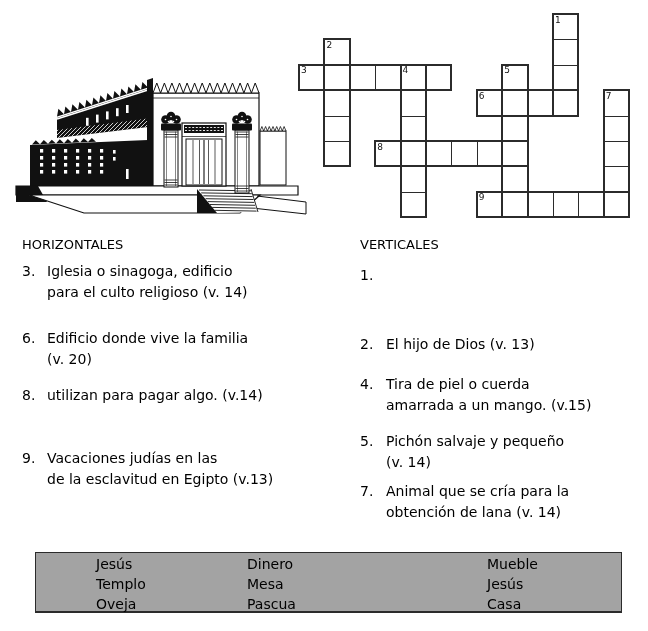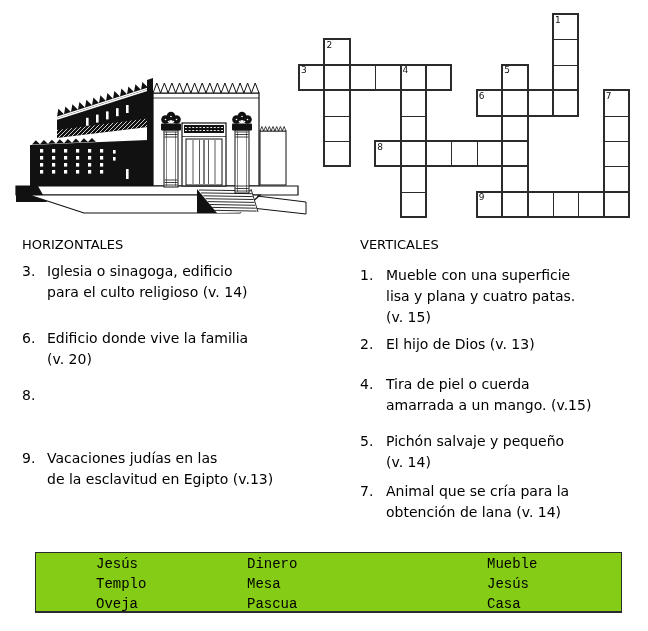--- a/index.html
+++ b/index.html
@@ -12,21 +12,21 @@
   .sep-h{position:absolute;left:0;right:0;height:1px;background:#2b2b2b;}
   .gcell{position:absolute;background:transparent;}
   .cellnum{position:absolute;font-size:9px;line-height:9px;color:#111;}
   .sec-title{position:absolute;top:237px;font-size:13px;line-height:16px;}
   .cluecol{position:absolute;top:0;height:100%;width:320px;}
   .clue{position:absolute;left:0;display:flex;align-items:flex-start;}
   .cnum{flex:none;font-size:14px;line-height:21px;}
   .ctext{flex:none;}
   .cline{font-size:14px;line-height:21px;white-space:nowrap;}
   .bank{position:absolute;left:35px;top:552px;width:587px;height:61px;
-        border:1px solid #2b2b2b;border-bottom-width:2px;box-sizing:border-box;background:#84cc16;font-family:Liberation Mono, monospace;}
+        border:1px solid #2b2b2b;border-bottom-width:2px;box-sizing:border-box;background:#a3a3a3;}
   .bank-col{position:absolute;top:1px;}
   .bank-word{font-size:14px;line-height:20px;white-space:nowrap;}
 </style>
 </head>
 <body>
 
 <div class="page">
 
   <svg id="temple" width="312" height="175" viewBox="0 0 312 175">
     <defs>
@@ -277,38 +277,34 @@
       <div class="clue" style="top: 328px;">
         <span class="cnum" style="width: 25px;">6.</span>
         <div class="ctext">
           <div class="cline">Edificio donde vive la familia</div>
           <div class="cline">(v. 20)</div>
         </div>
       </div>
       <div class="clue" style="top: 385px;">
         <span class="cnum" style="width: 25px;">8.</span>
         <div class="ctext">
+          <div class="cline">utilizan para pagar algo. (v.14)</div>
         </div>
       </div>
       <div class="clue" style="top: 448px;">
         <span class="cnum" style="width: 25px;">9.</span>
         <div class="ctext">
           <div class="cline">Vacaciones judías en las</div>
           <div class="cline">de la esclavitud en Egipto (v.13)</div>
         </div>
       </div>
     </div>
   <div id="down-clues" class="cluecol" style="left:360px;width:288px">
       <div class="clue" style="top: 265px;">
         <span class="cnum" style="width: 26px;">1.</span>
-        <div class="ctext">
-          <div class="cline">Mueble con una superficie</div>
-          <div class="cline">lisa y plana y cuatro patas.</div>
-          <div class="cline">(v. 15)</div>
-        </div>
       </div>
       <div class="clue" style="top: 334px;">
         <span class="cnum" style="width: 26px;">2.</span>
         <div class="ctext">
           <div class="cline">El hijo de Dios (v. 13)</div>
         </div>
       </div>
       <div class="clue" style="top: 374px;">
         <span class="cnum" style="width: 26px;">4.</span>
         <div class="ctext">

